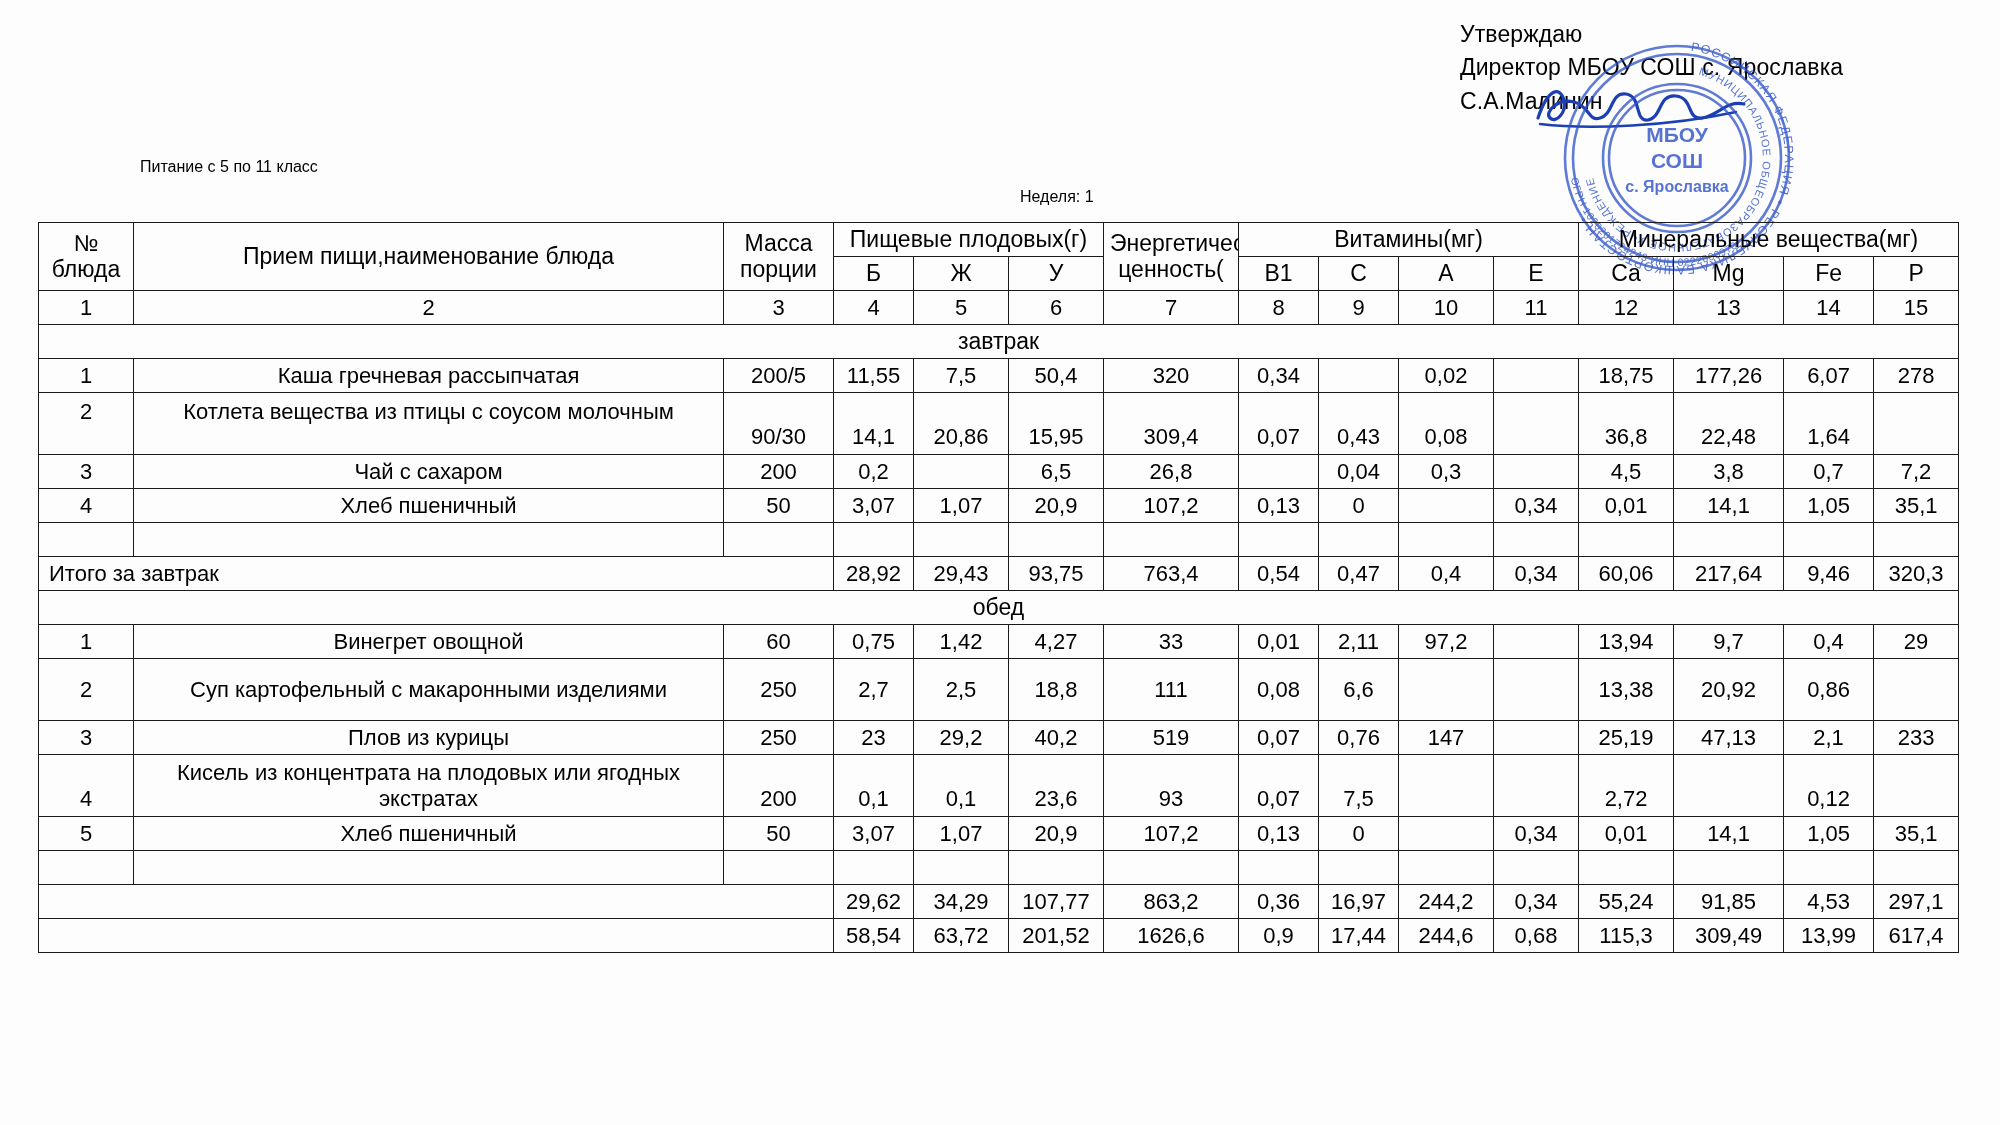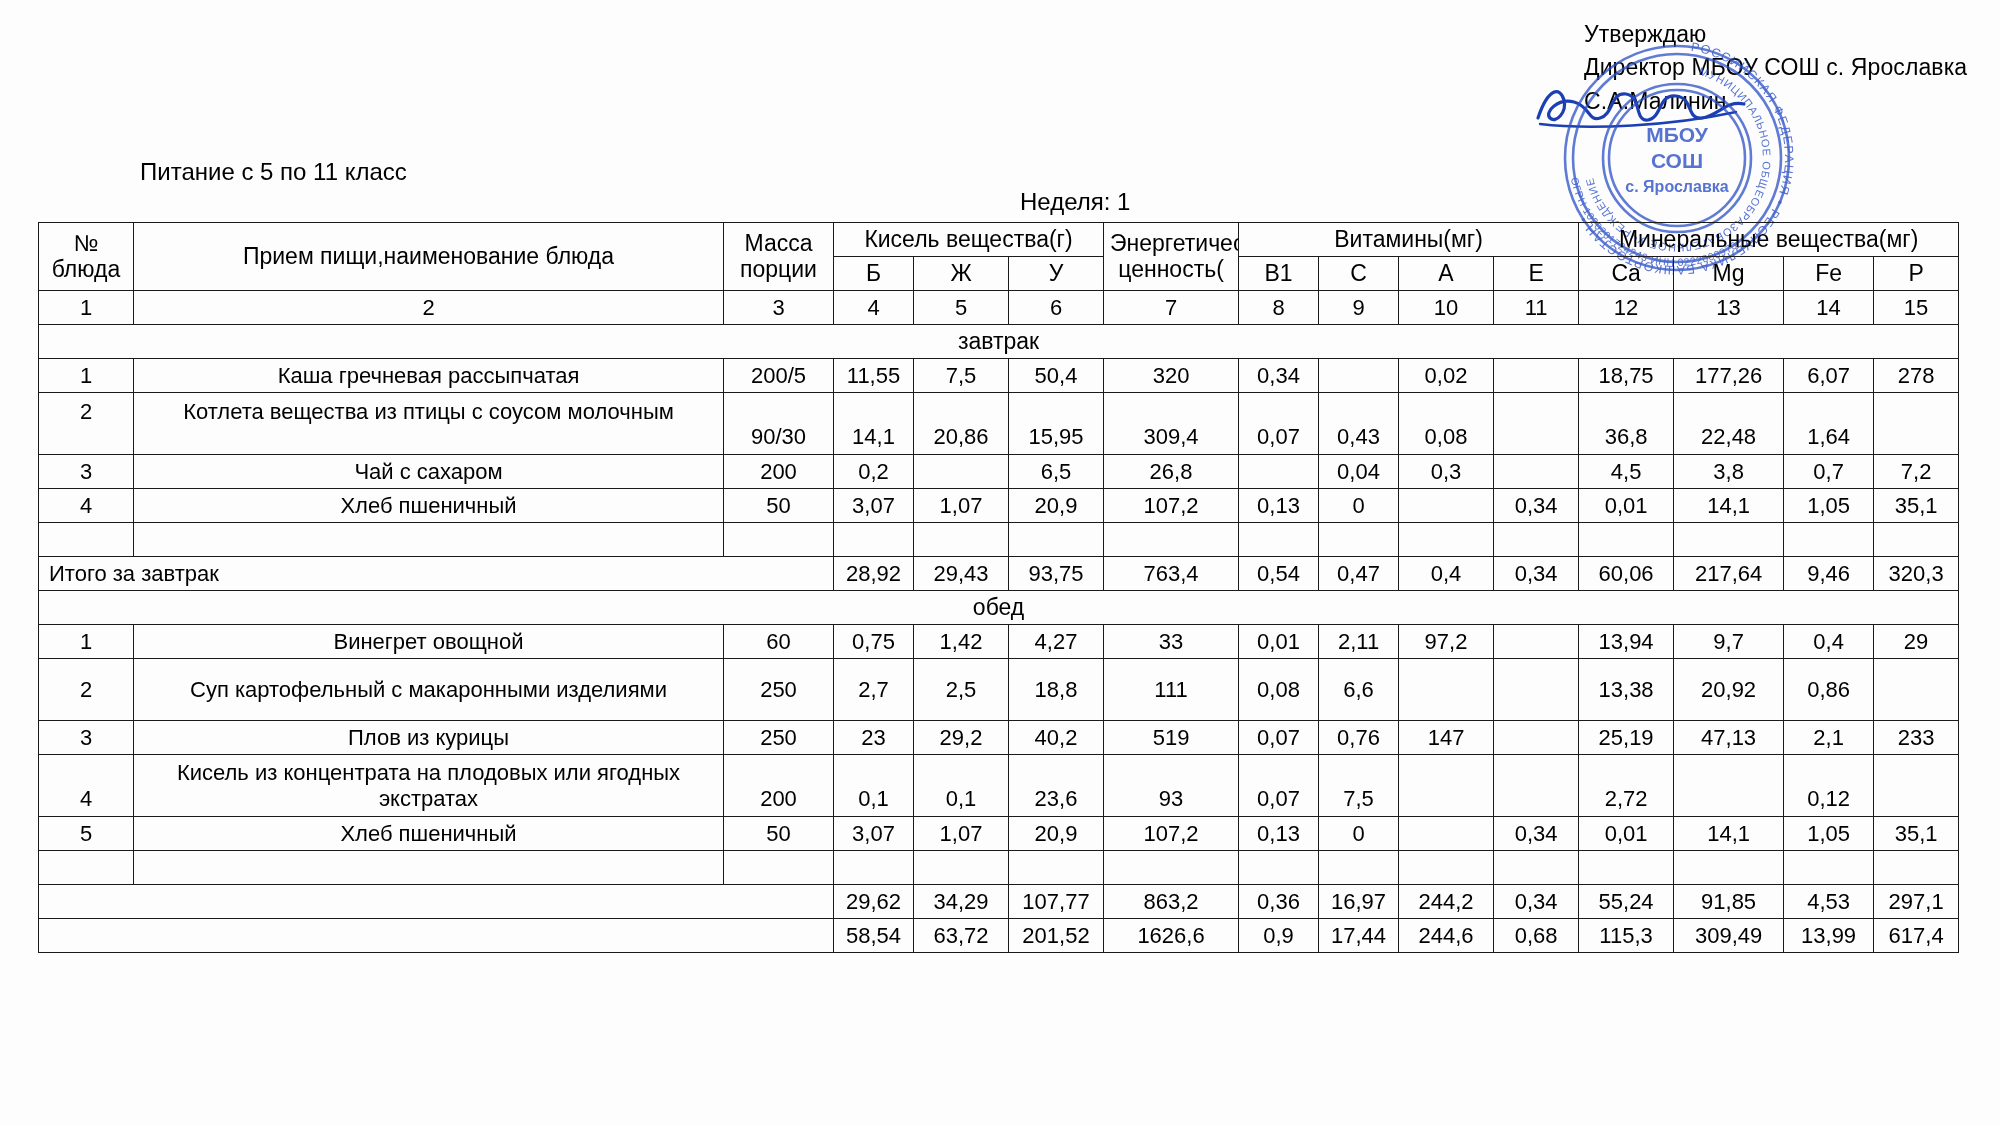--- a/index.html
+++ b/index.html
@@ -18,21 +18,21 @@
   .page {
     position: absolute;
     inset: 0;
     background: #fdfdfd;
   }
 
   
   .approval {
     position: absolute;
     top: 18px;
-    left: 1584px;
+    left: 1460px;
     font-size: 23px;
     line-height: 1.45;
     white-space: nowrap;
   }
   .approval div { letter-spacing: .1px; }
 
   
   .signature {
     position: absolute;
     left: 1530px;
@@ -49,21 +49,21 @@
     top: 10px;
     width: 345px;
     height: 290px;
     pointer-events: none;
     opacity: .88;
   }
 
   
   .hdr-line {
     position: absolute;
-    font-size: 24px;
+    font-size: 16px;
     white-space: nowrap;
   }
   .hdr-class { left: 140px; top: 158px; }
   .hdr-day   { left: 140px; top: 192px; }
   .hdr-day .sp1 { display: inline-block; width: 40px; }
   .hdr-day .sp2 { display: inline-block; width: 28px; }
   .hdr-week  { left: 1020px; top: 188px; }
 
   
   table.menu {
@@ -176,21 +176,21 @@
       <col style="width:110px">
       <col style="width:90px">
       <col style="width:85px">
     </colgroup>
 
     <tbody>
         <tr class="hrow">
       <th rowspan="2">№<br>блюда</th>
       <th rowspan="2">Прием пищи,наименование блюда</th>
       <th rowspan="2">Масса<br>порции</th>
-      <th colspan="3">Кисель вещества(г)</th>
+      <th colspan="3">Пищевые плодовых(г)</th>
       <th rowspan="2" class="two-line">Энергетическая<br>ценность(</th>
       <th colspan="4">Витамины(мг)</th>
       <th colspan="4" class="nowrapsm">Минеральные вещества(мг)</th>
     </tr>
 
     <tr class="hrow">
       <th>Б</th>
       <th>Ж</th>
       <th>У</th>
       <th>В1</th>

